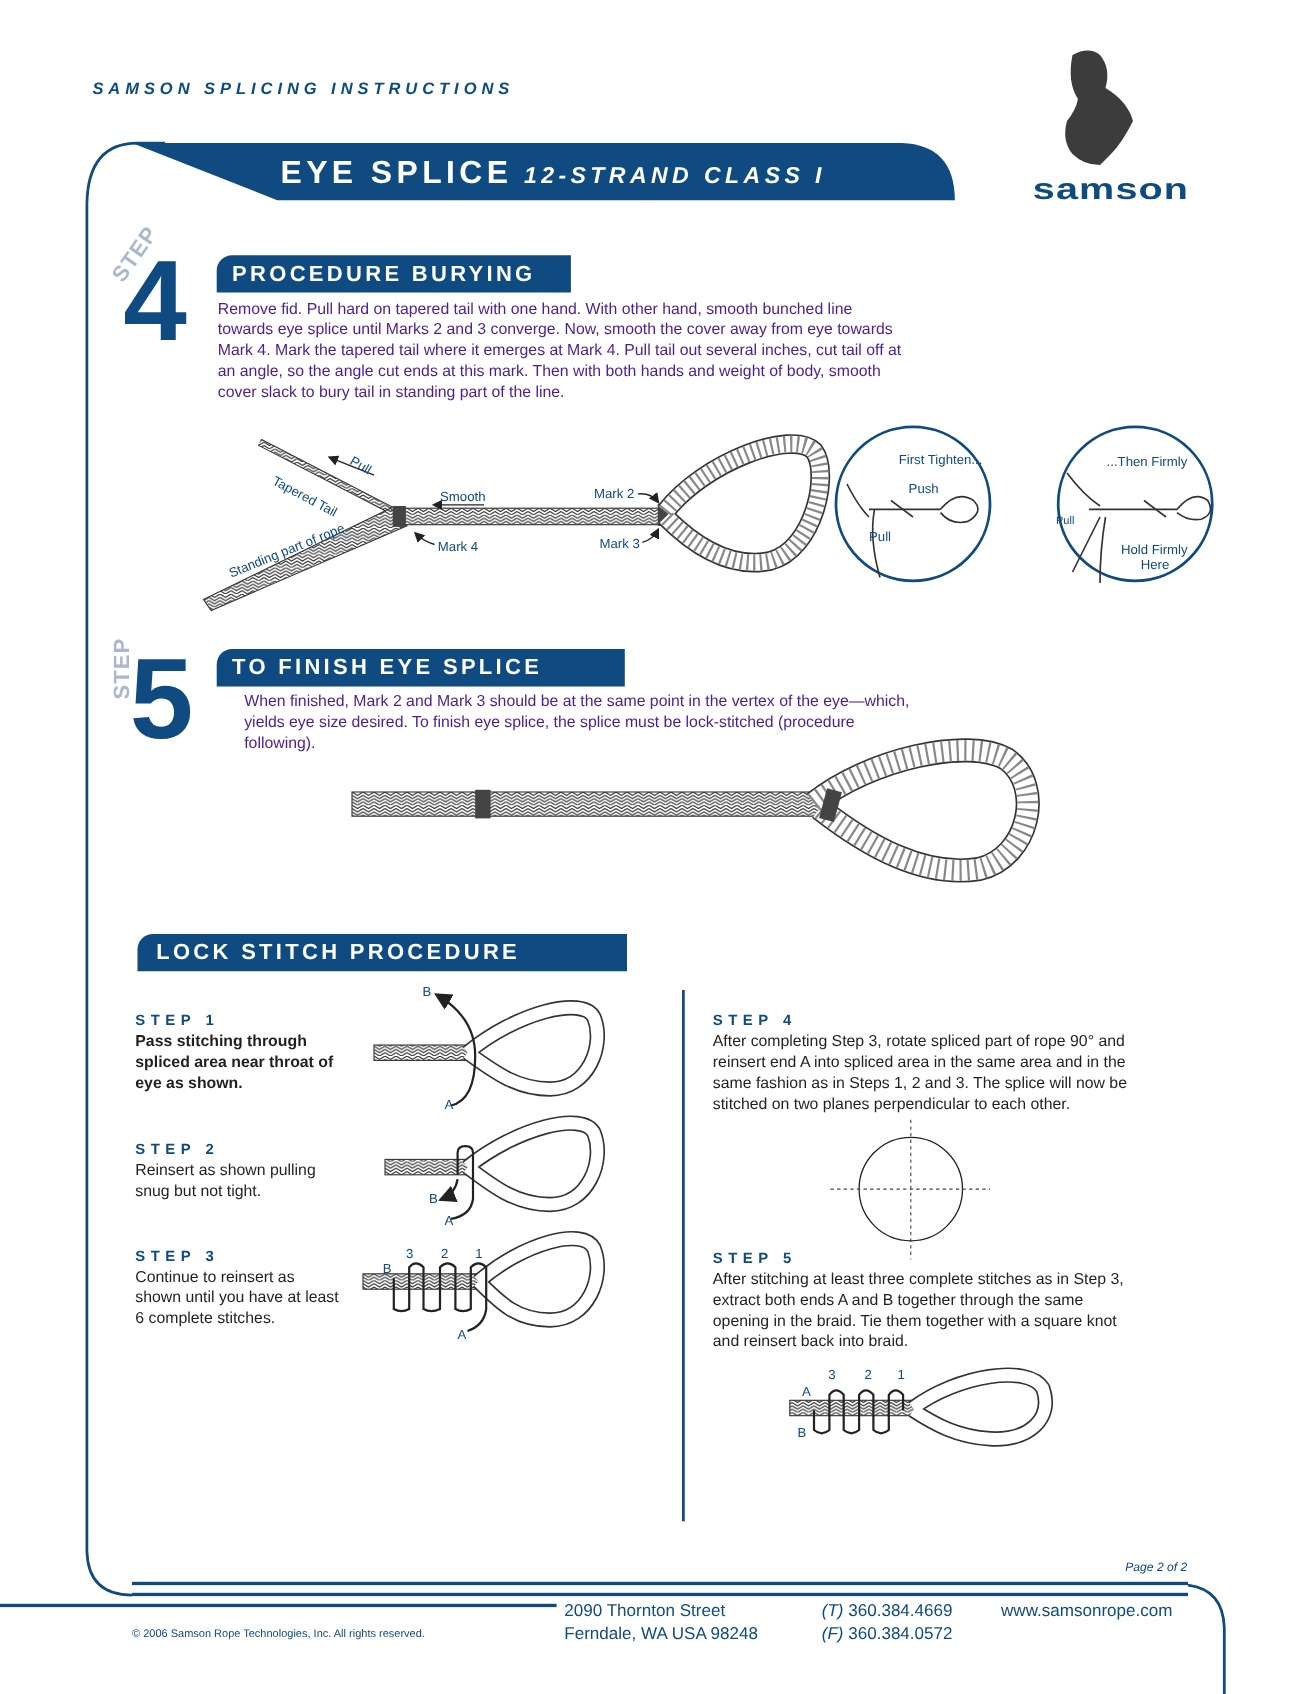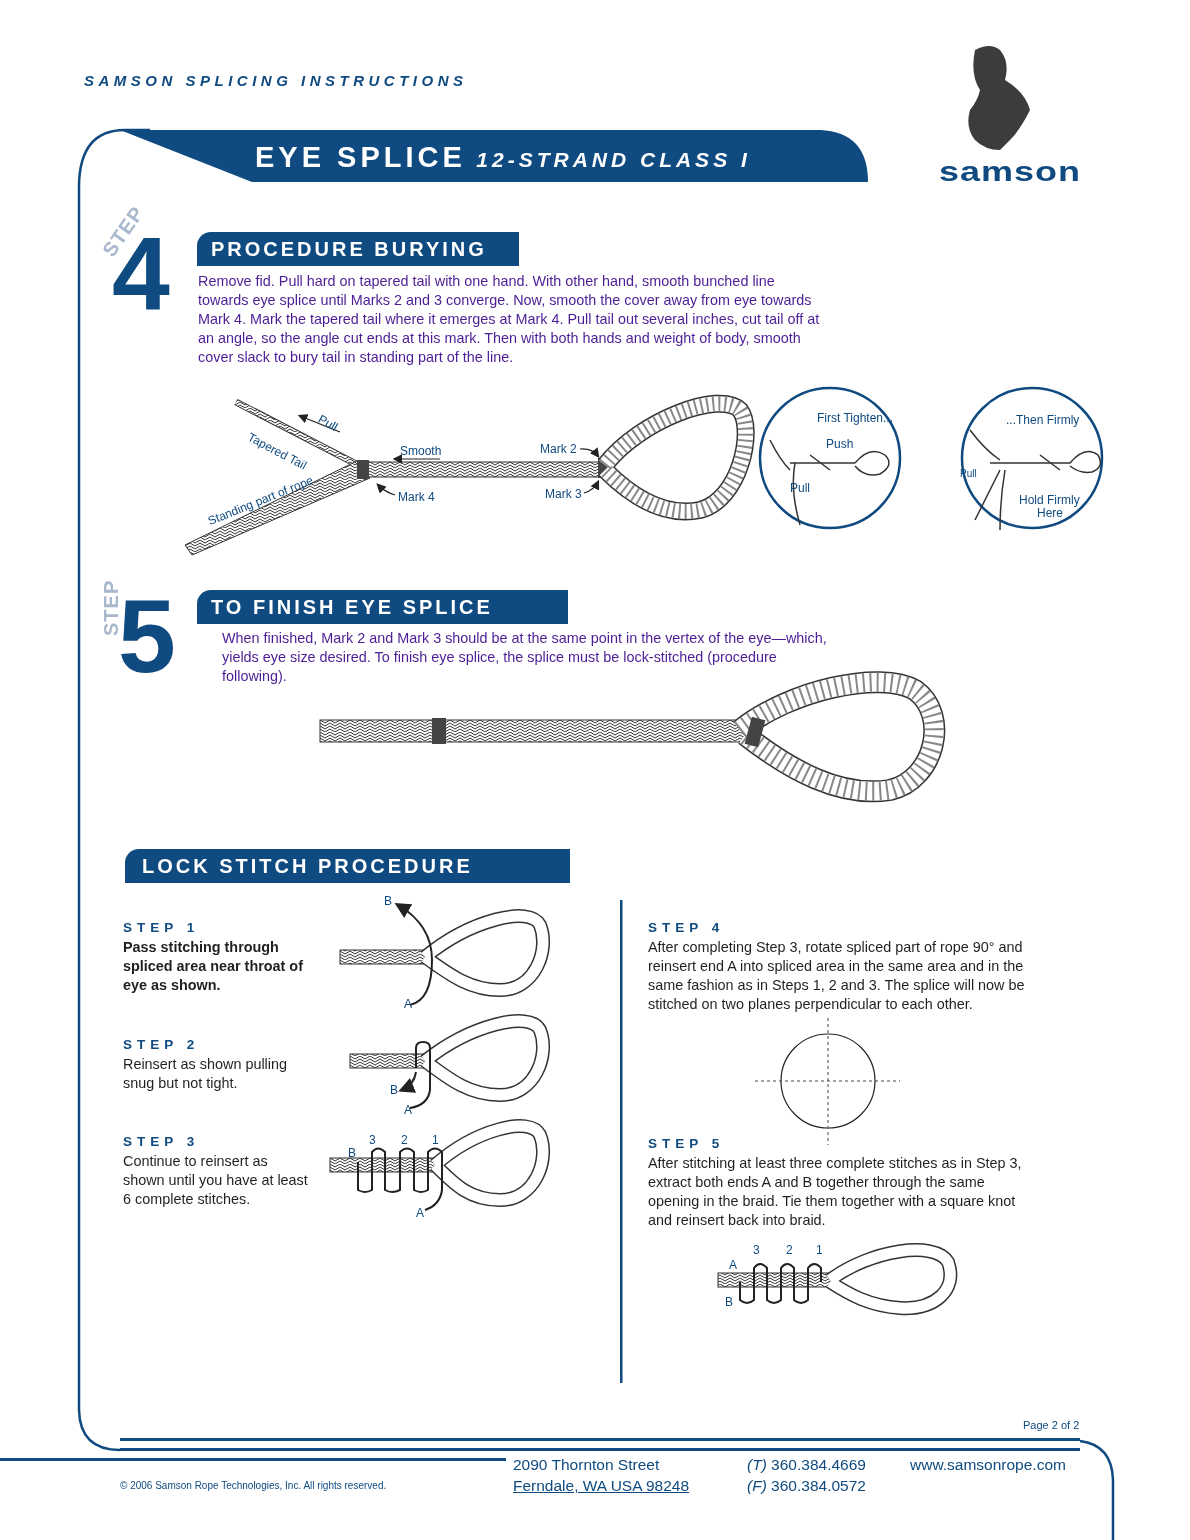--- a/index.html
+++ b/index.html
@@ -179,23 +179,23 @@
 <div class="abs lbl" style="left:401px;top:1133px;">2</div>
 <div class="abs lbl" style="left:432px;top:1133px;">1</div>
 <div class="abs lbl" style="left:348px;top:1146px;">B</div>
 <div class="abs lbl" style="left:416px;top:1206px;">A</div>
 <div class="abs lbl" style="left:753px;top:1243px;">3</div>
 <div class="abs lbl" style="left:786px;top:1243px;">2</div>
 <div class="abs lbl" style="left:816px;top:1243px;">1</div>
 <div class="abs lbl" style="left:729px;top:1258px;">A</div>
 <div class="abs lbl" style="left:725px;top:1295px;">B</div>
 
-<div class="abs page-num" style="left:1023px;top:1419px;">Page 2 of 2</div>
+<div class="abs page-num" style="left:1023px;top:1419px;font-style:italic;">Page 2 of 2</div>
 <div class="abs footer-text" style="left:513px;top:1456px;">2090 Thornton Street</div>
-<div class="abs footer-text" style="left:513px;top:1477px;text-decoration:underline;">Ferndale, WA USA 98248</div>
+<div class="abs footer-text" style="left:513px;top:1477px;">Ferndale, WA USA 98248</div>
 <div class="abs footer-text" style="left:747px;top:1456px;">
   <i>(T)</i>
   <span>360.384.4669</span>
 </div>
 <div class="abs footer-text" style="left:747px;top:1477px;">
   <i>(F)</i>
   <span>360.384.0572</span>
 </div>
 <div class="abs footer-text" style="left:910px;top:1456px;">www.samsonrope.com</div>
 <div class="abs copyright" style="left:120px;top:1480px;">© 2006 Samson Rope Technologies, Inc. All rights reserved.</div>

